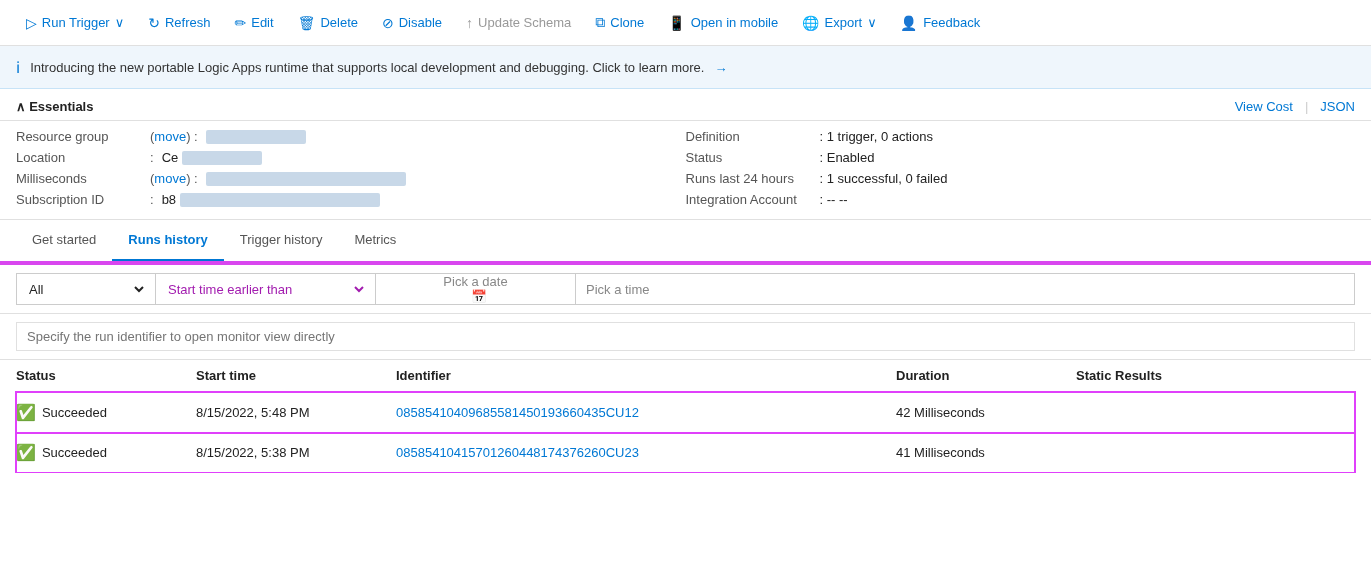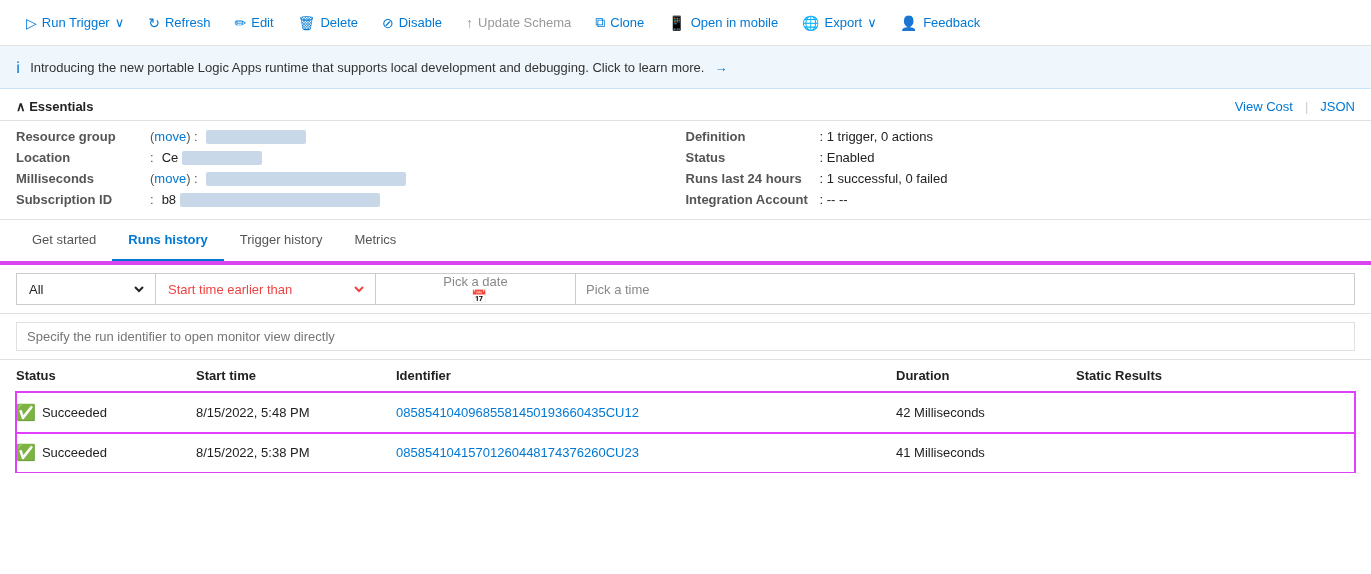--- a/index.html
+++ b/index.html
@@ -38,21 +38,21 @@
     .essentials-links a { color: #0078d4; text-decoration: none; font-size: 13px; }
     .essentials-links span { color: #ccc; }
 
     .essentials-grid {
       display: grid; grid-template-columns: 1fr 1fr;
       padding: 8px 16px 12px; gap: 4px 0;
       border-bottom: 1px solid #e0e0e0;
     }
     .essentials-col { display: flex; flex-direction: column; gap: 6px; }
     .essentials-row { display: flex; align-items: center; font-size: 13px; gap: 4px; }
-    .essentials-label { color: #555; min-width: 130px; font-weight: bold; }
+    .essentials-label { color: #555; min-width: 130px; }
     .essentials-colon { color: #555; margin-right: 4px; }
     .essentials-value { color: #222; }
     .essentials-value.blurred {
       display: inline-block; background: #c8d8e8; color: transparent;
       border-radius: 2px; min-width: 100px; height: 14px;
     }
     .essentials-value.blurred2 {
       display: inline-block; background: #c8d8e8; color: transparent;
       border-radius: 2px; min-width: 200px; height: 14px;
     }
@@ -78,21 +78,21 @@
       border: none; outline: none; background: transparent;
       font-size: 13px; color: #222; width: 100%; cursor: pointer; padding: 0;
     }
     .filter-dropdown {
       height: 32px; border: 1px solid #ccc; border-left: none; padding: 0 8px;
       font-size: 13px; color: #222; background: #fff; cursor: pointer;
       display: flex; align-items: center; justify-content: space-between; min-width: 220px;
     }
     .filter-dropdown select {
       border: none; outline: none; background: transparent;
-      font-size: 13px; color: #ef4444; width: 100%; cursor: pointer; padding: 0;
+      font-size: 13px; color: #a21caf; width: 100%; cursor: pointer; padding: 0;
     }
     .filter-date {
       height: 32px; border: 1px solid #ccc; border-left: none; padding: 0 10px;
       font-size: 13px; color: #888; background: #fff;
       display: flex; align-items: center; justify-content: space-between; min-width: 200px; flex-direction: column;
     }
     .filter-time {
       height: 32px; border: 1px solid #ccc; border-left: none; padding: 0 10px;
       font-size: 13px; color: #888; background: #fff;
       display: flex; align-items: center; flex: 1;

